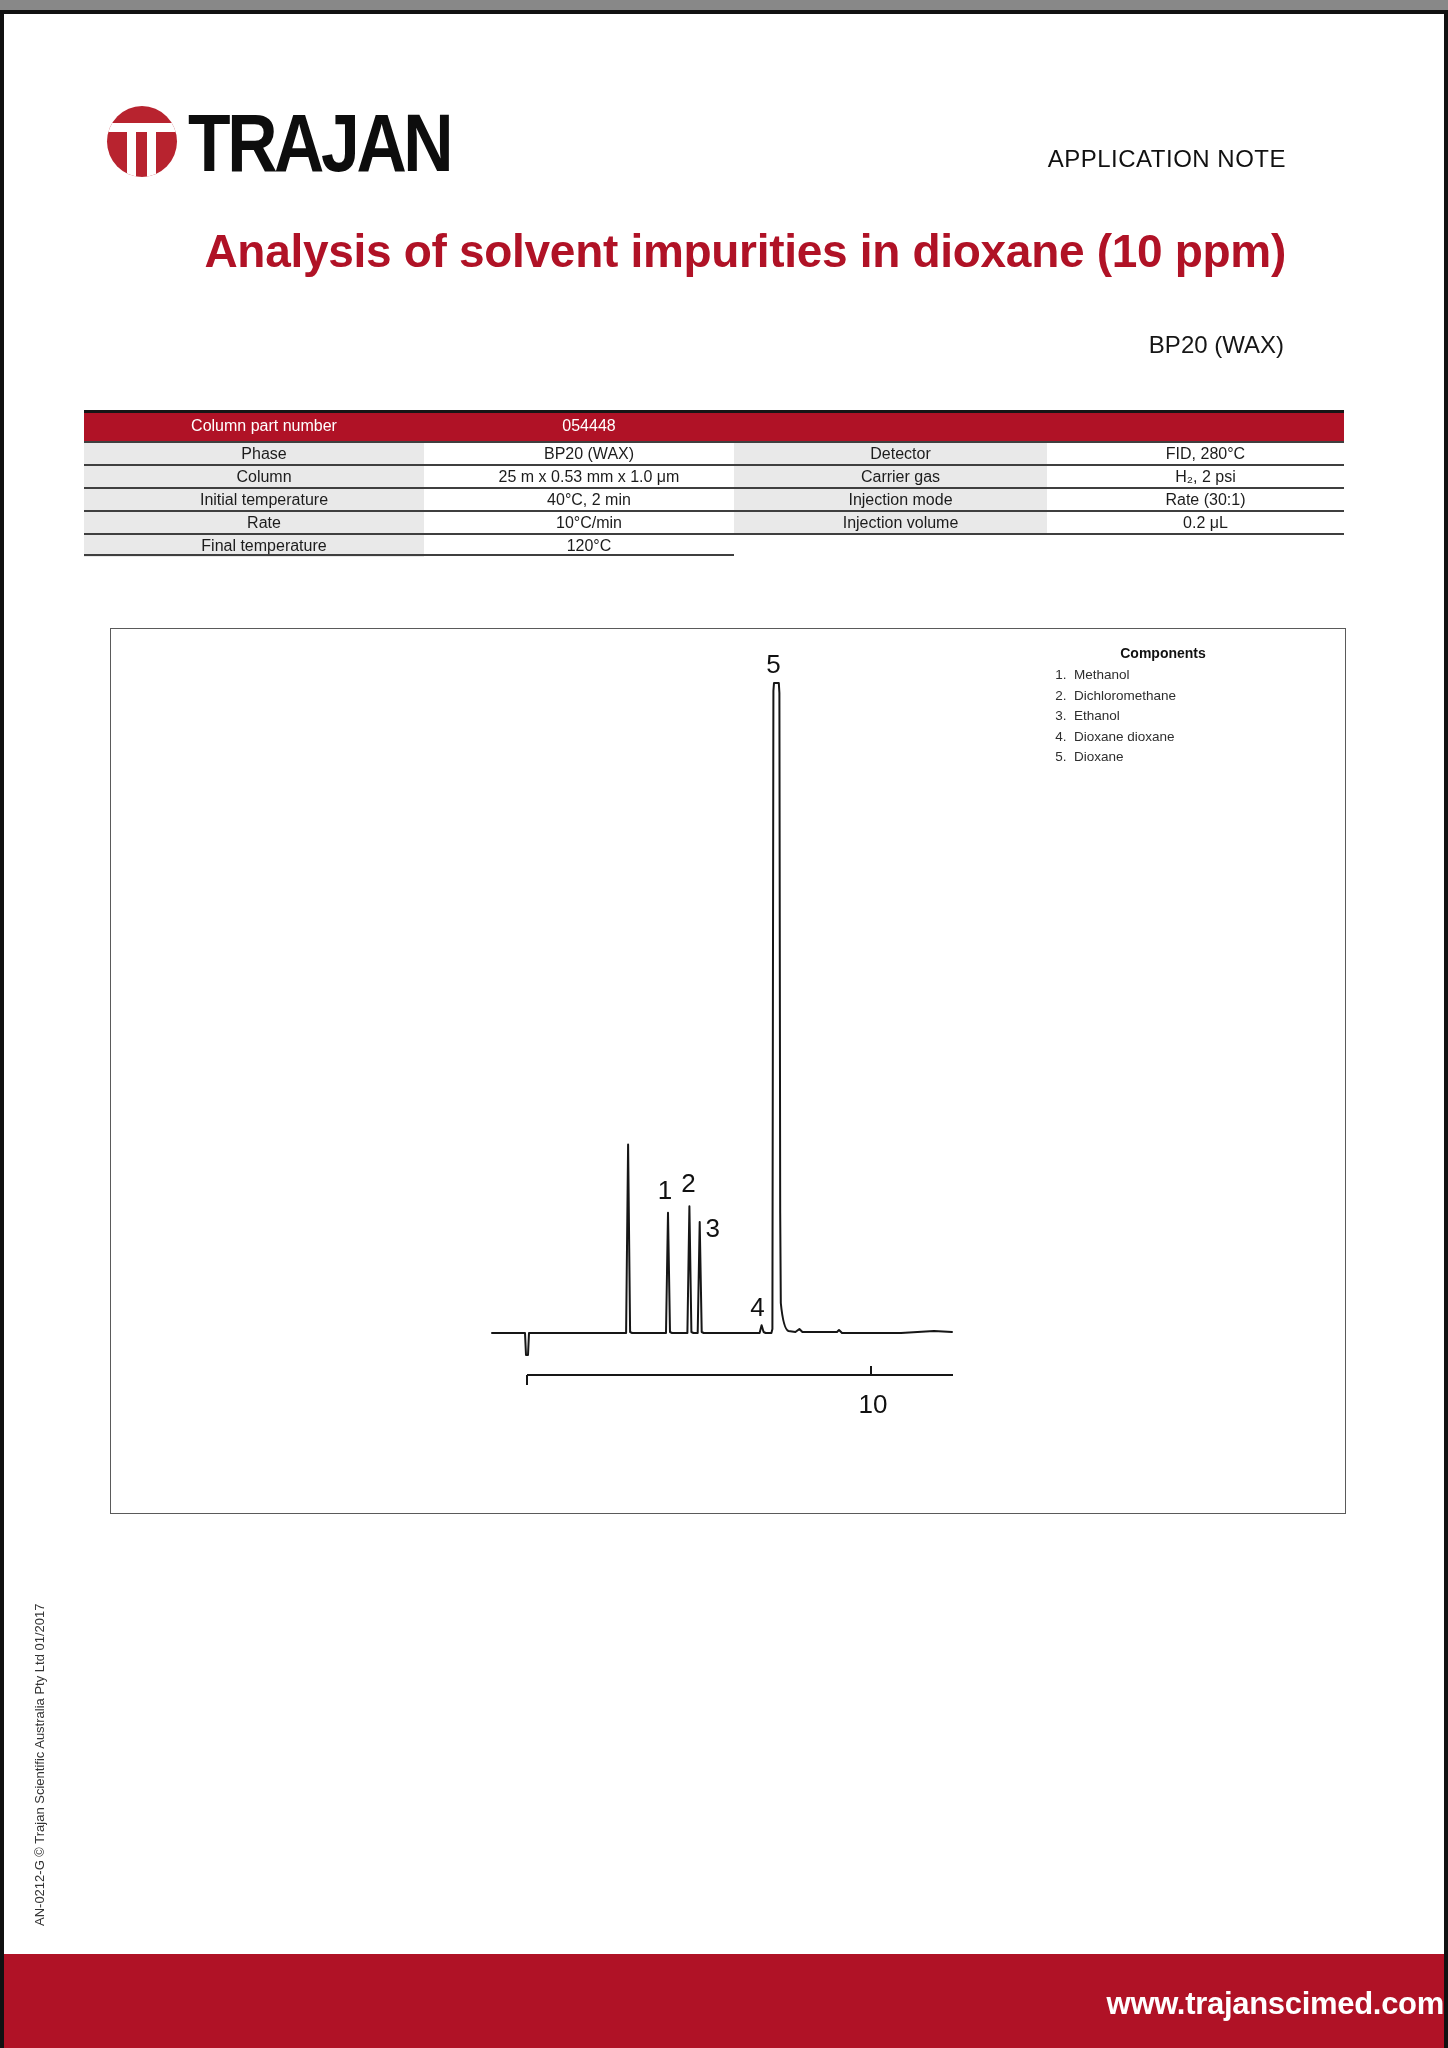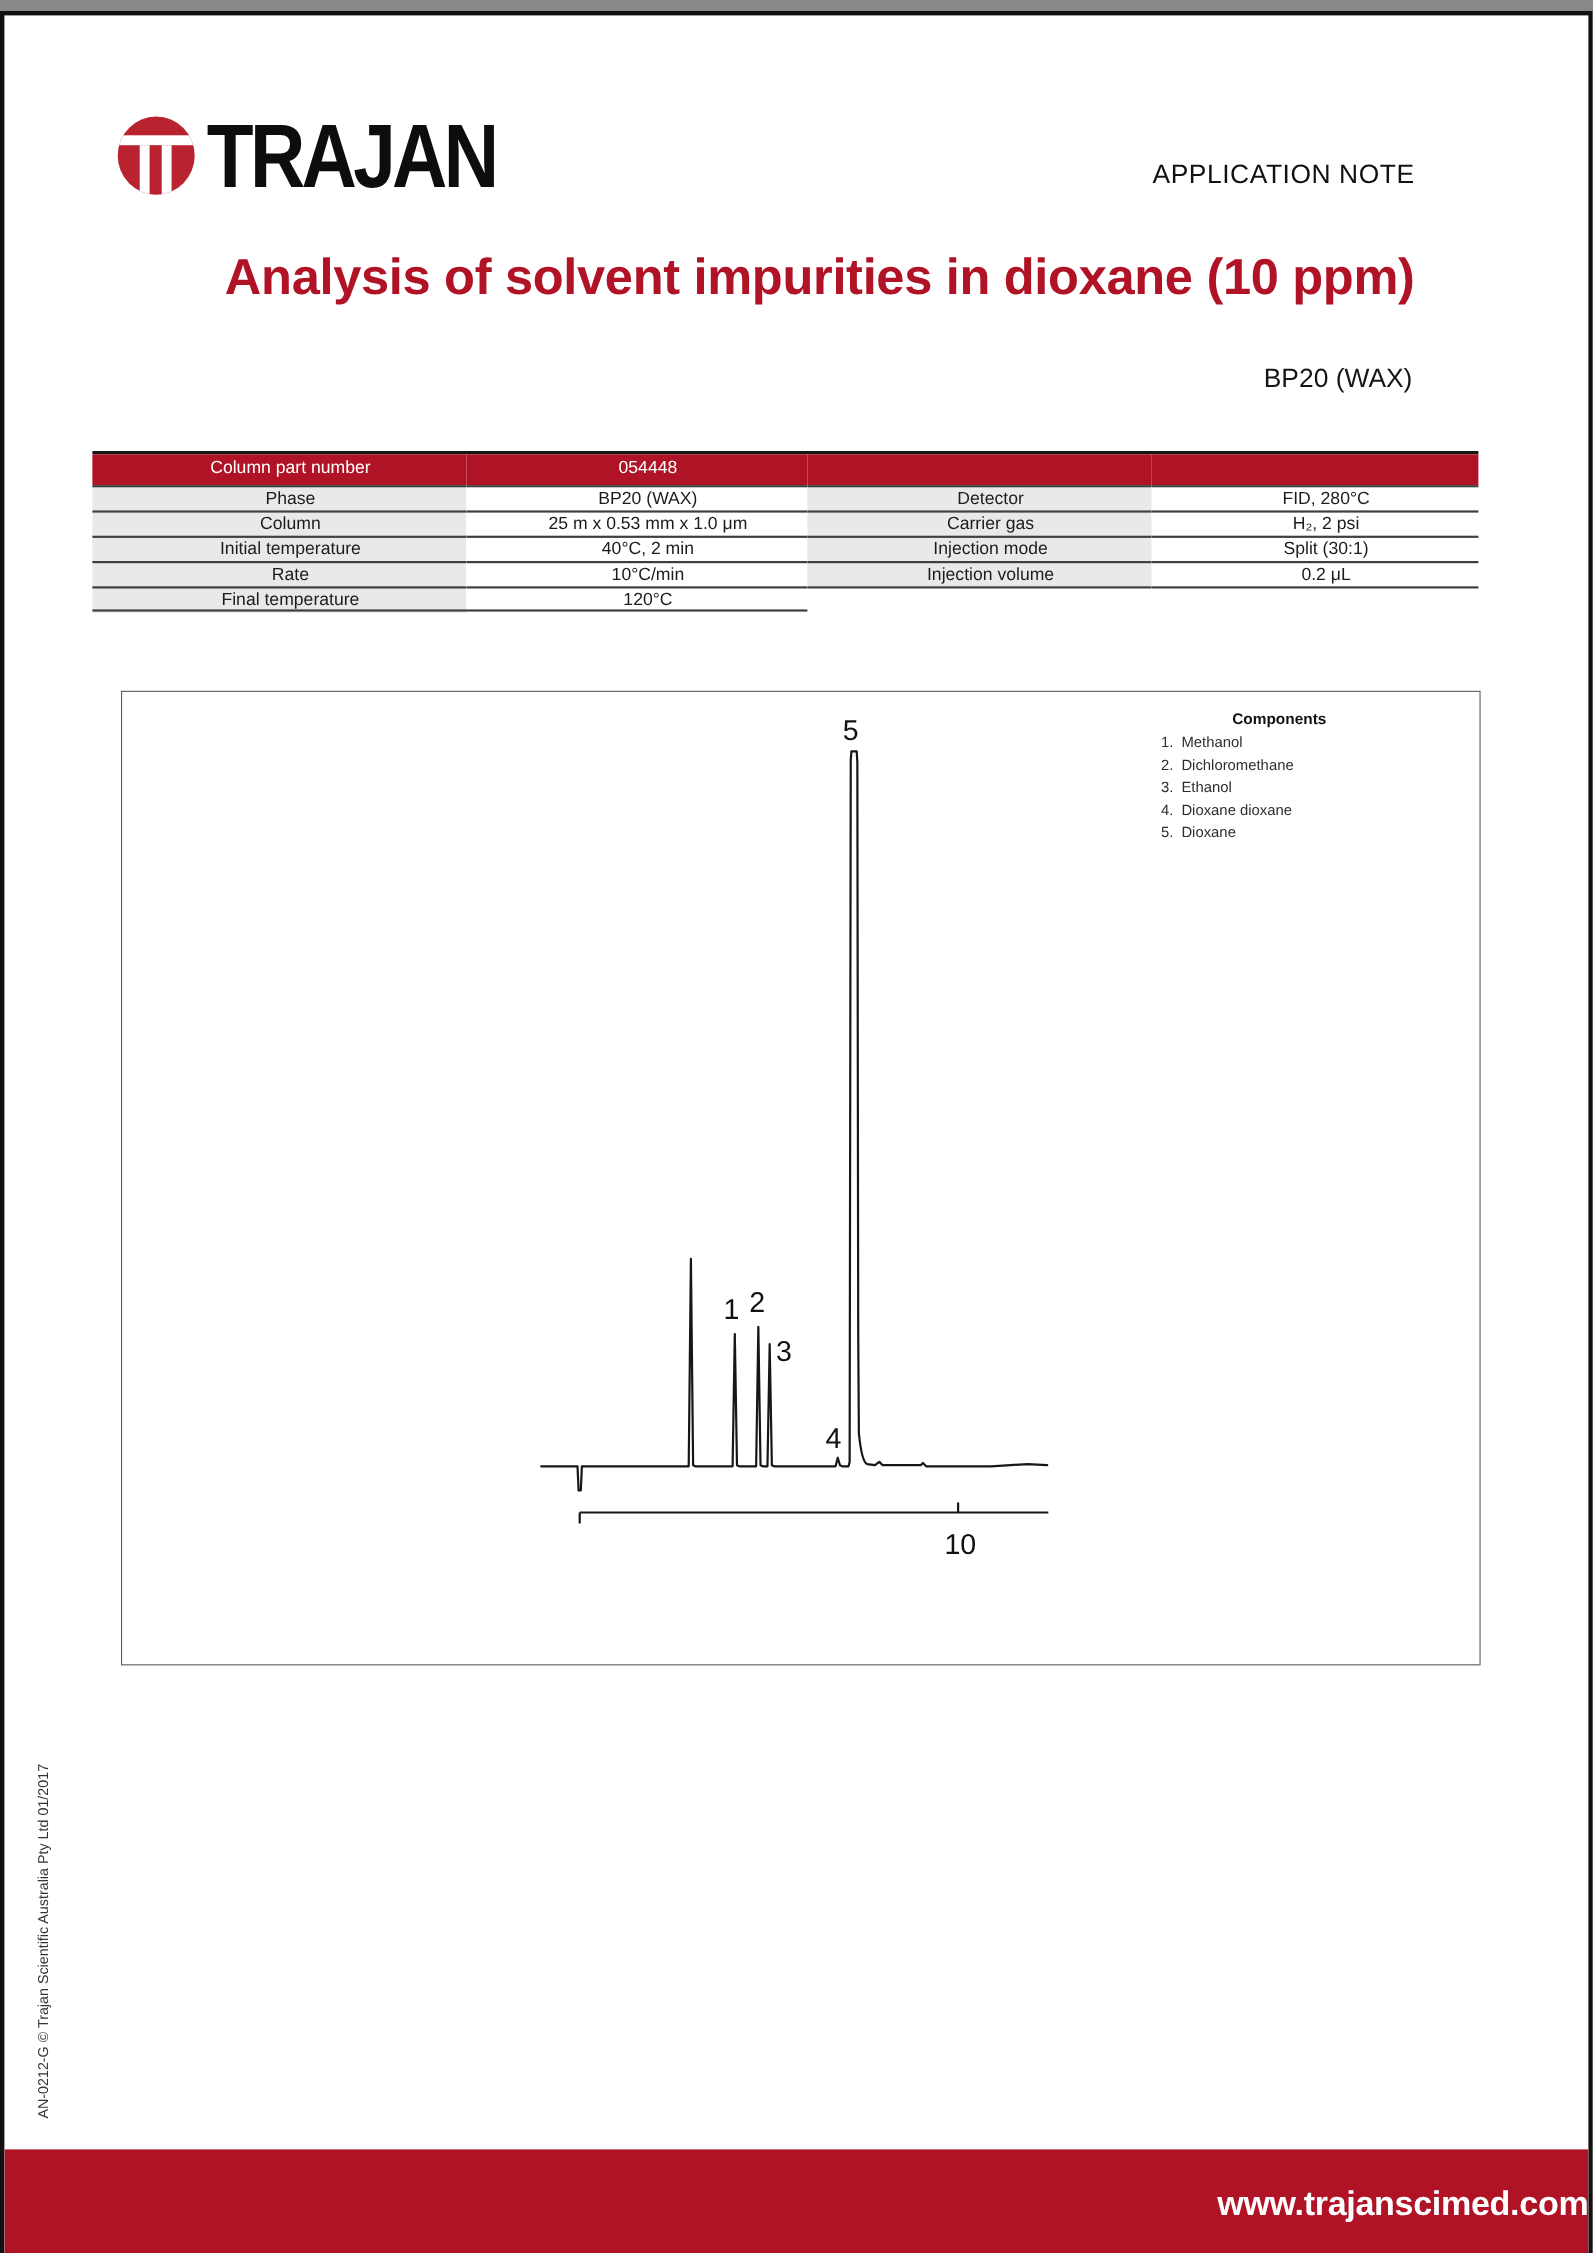--- a/index.html
+++ b/index.html
@@ -80,21 +80,21 @@
     <div class="val">FID, 280°C</div>
 
     <div class="lbl">Column</div>
     <div class="val">25 m x 0.53 mm x 1.0 μm</div>
     <div class="lbl">Carrier gas</div>
     <div class="val">H₂, 2 psi</div>
 
     <div class="lbl">Initial temperature</div>
     <div class="val">40°C, 2 min</div>
     <div class="lbl">Injection mode</div>
-    <div class="val">Split (30:1)</div>
+    <div class="val">Rate (30:1)</div>
 
     <div class="lbl">Rate</div>
     <div class="val">10°C/min</div>
     <div class="lbl">Injection volume</div>
     <div class="val">0.2 μL</div>
 
     <div class="lbl">Final temperature</div>
     <div class="val">120°C</div>
     <div class="cell-empty"></div>
     <div class="cell-empty"></div>

